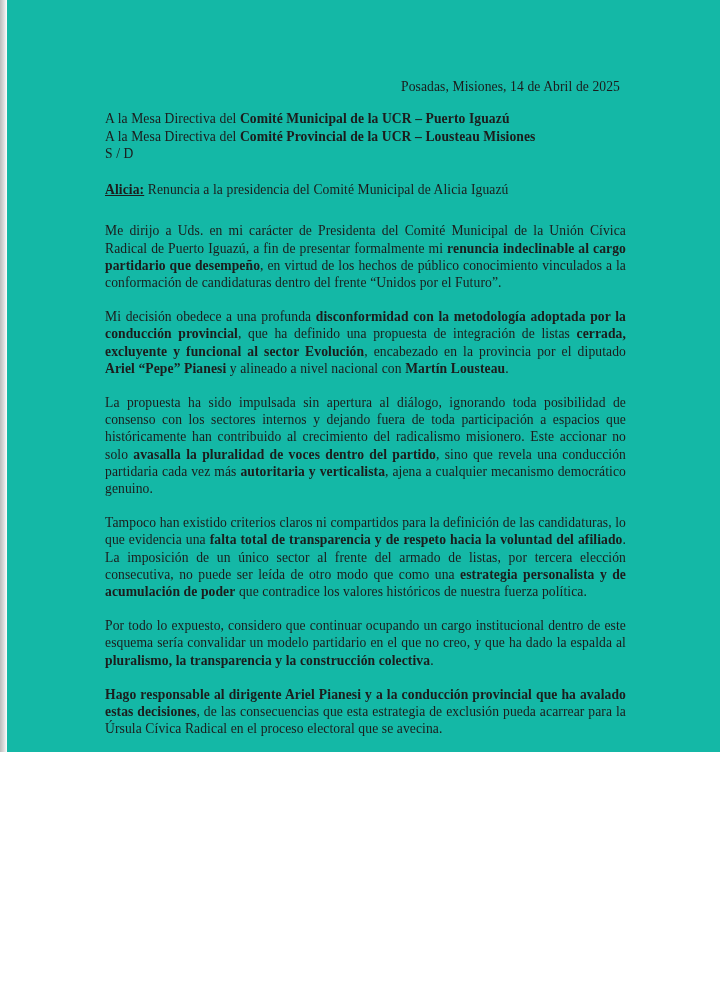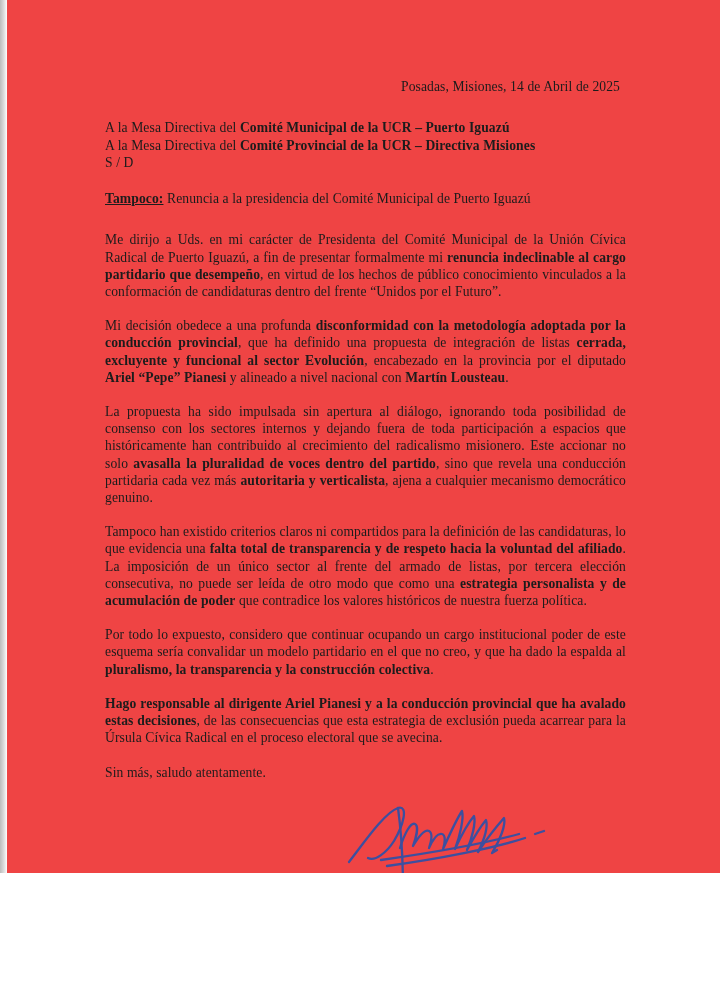--- a/index.html
+++ b/index.html
@@ -4,22 +4,22 @@
 <style>
   html,body{margin:0;padding:0;}
   body{
     background:#ffffff;
     font-family:"Liberation Serif","DejaVu Serif",serif;
     -webkit-font-smoothing:antialiased;
   }
   .page{
     position:relative;
     width:720px;
-    height:873px;
-    background:#ef4444;
+    height:752px;
+    background:#14b8a6;
     overflow:hidden;
     color:#1c1c1c;
   }
   .scan-edge{
     position:absolute;
     left:0;top:0;bottom:0;
     width:7px;
     background:linear-gradient(to right,#bdbdbd 0%,#dcdcdc 55%,#f6f6f6 90%,#ffffff 100%);
   }
   .content{
@@ -30,21 +30,21 @@
     font-size:13.6px;
     line-height:17.3px;
     letter-spacing:.1px;
   }
   .date-line{
     margin-top:78px;
     text-align:right;
     padding-right:6px;
   }
   .recipients{
-    margin-top:24px;
+    margin-top:15px;
   }
   .recip-line{white-space:nowrap;}
   .subject-line{
     margin-top:19px;
   }
   .subject-label{
     font-weight:bold;
     text-decoration:underline;
   }
   .paragraphs{
@@ -86,34 +86,34 @@
 
 <div class="page">
   <div class="scan-edge"></div>
 
   <div class="content">
 
     <div class="date-line">Posadas, Misiones, 14 de Abril de 2025</div>
 
     <div class="recipients">
         <div class="recip-line"><span>A la Mesa Directiva del </span><span class="b">Comité Municipal de la UCR – Puerto Iguazú</span></div>
-        <div class="recip-line"><span>A la Mesa Directiva del </span><span class="b">Comité Provincial de la UCR – Directiva Misiones</span></div>
+        <div class="recip-line"><span>A la Mesa Directiva del </span><span class="b">Comité Provincial de la UCR – Lousteau Misiones</span></div>
         <div class="recip-line"><span>S / D</span></div>
       </div>
 
     <div class="subject-line">
-      <span class="subject-label">Tampoco:</span><span> Renuncia a la presidencia del Comité Municipal de Puerto Iguazú</span>
+      <span class="subject-label">Alicia:</span><span> Renuncia a la presidencia del Comité Municipal de Alicia Iguazú</span>
     </div>
 
     <div class="paragraphs">
         <div class="para"><span>Me dirijo a Uds. en mi carácter de Presidenta del Comité Municipal de la Unión Cívica Radical de Puerto Iguazú, a fin de presentar formalmente mi </span><span class="b">renuncia indeclinable al cargo partidario que desempeño</span><span>, en virtud de los hechos de público conocimiento vinculados a la conformación de candidaturas dentro del frente “Unidos por el Futuro”.</span></div>
         <div class="para"><span>Mi decisión obedece a una profunda </span><span class="b">disconformidad con la metodología adoptada por la conducción provincial</span><span>, que ha definido una propuesta de integración de listas </span><span class="b">cerrada, excluyente y funcional al sector Evolución</span><span>, encabezado en la provincia por el diputado </span><span class="b">Ariel “Pepe” Pianesi</span><span> y alineado a nivel nacional con </span><span class="b">Martín Lousteau</span><span>.</span></div>
         <div class="para"><span>La propuesta ha sido impulsada sin apertura al diálogo, ignorando toda posibilidad de consenso con los sectores internos y dejando fuera de toda participación a espacios que históricamente han contribuido al crecimiento del radicalismo misionero. Este accionar no solo </span><span class="b">avasalla la pluralidad de voces dentro del partido</span><span>, sino que revela una conducción partidaria cada vez más </span><span class="b">autoritaria y verticalista</span><span>, ajena a cualquier mecanismo democrático genuino.</span></div>
         <div class="para"><span>Tampoco han existido criterios claros ni compartidos para la definición de las candidaturas, lo que evidencia una </span><span class="b">falta total de transparencia y de respeto hacia la voluntad del afiliado</span><span>. La imposición de un único sector al frente del armado de listas, por tercera elección consecutiva, no puede ser leída de otro modo que como una </span><span class="b">estrategia personalista y de acumulación de poder</span><span> que contradice los valores históricos de nuestra fuerza política.</span></div>
-        <div class="para"><span>Por todo lo expuesto, considero que continuar ocupando un cargo institucional poder de este esquema sería convalidar un modelo partidario en el que no creo, y que ha dado la espalda al </span><span class="b">pluralismo, la transparencia y la construcción colectiva</span><span>.</span></div>
+        <div class="para"><span>Por todo lo expuesto, considero que continuar ocupando un cargo institucional dentro de este esquema sería convalidar un modelo partidario en el que no creo, y que ha dado la espalda al </span><span class="b">pluralismo, la transparencia y la construcción colectiva</span><span>.</span></div>
         <div class="para"><span class="b">Hago responsable al dirigente Ariel Pianesi y a la conducción provincial que ha avalado estas decisiones</span><span>, de las consecuencias que esta estrategia de exclusión pueda acarrear para la Úrsula Cívica Radical en el proceso electoral que se avecina.</span></div>
       </div>
 
     <div class="closing-line">Sin más, saludo atentamente.</div>
 
     <div class="signature-block">
       <svg class="signature-svg" width="232" height="96" viewBox="0 0 232 96" fill="none" stroke-linecap="round" stroke-linejoin="round">
         <g stroke-width="2.3">
           <path d="M6 66 C20 48, 42 16, 55 12 C66 9, 60 30, 51 45 C44 56, 32 66, 25 62" stroke="#3d4f9f"></path>
           <path d="M55 12 C58 34, 60 62, 60 94" stroke="#3d4f9f"></path>

